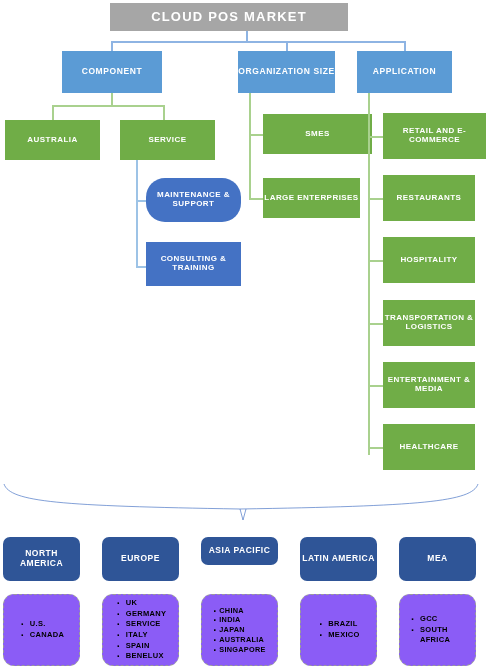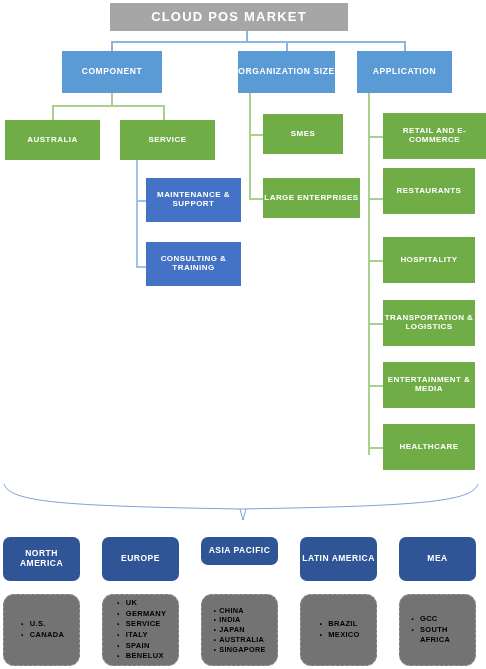--- a/index.html
+++ b/index.html
@@ -19,21 +19,21 @@
   .title-box{background:#a6a6a6;color:#ffffff;font-size:13px;letter-spacing:1.2px;}
   .lvl2{background:#5b9bd5;font-size:8.5px;letter-spacing:.6px;}
   .green{background:#70ad47;font-size:8px;letter-spacing:.45px;}
   .dblue{background:#4472c4;font-size:8px;letter-spacing:.45px;}
 
   .region{
     background:#2f5597;border-radius:7px;font-size:8.5px;letter-spacing:.5px;
   }
   .countries{
     position:absolute;box-sizing:border-box;
-    border:1.3px dashed #9a9a9a;border-radius:11px;background:#737373;
+    border:1.3px dashed #9a9a9a;border-radius:11px;background:#8b5cf6;
     display:flex;align-items:center;justify-content:center;
   }
   .countries ul{
     list-style:none;margin:0;padding:0;color:#000000;
     font-size:7.5px;font-weight:bold;letter-spacing:.3px;line-height:1.42;
     text-align:left;
   }
   .countries ul li{position:relative;padding-left:11px;white-space:nowrap;}
   .countries ul li:before{
     content:"\00B7";position:absolute;left:2px;top:-1px;font-size:11px;line-height:1.2;
@@ -71,40 +71,40 @@
   <div class="ln ln-g" style="left:52px;top:105px;width:1.5px;height:15px;"></div>
   <div class="ln ln-g" style="left:163px;top:105px;width:1.5px;height:15px;"></div>
 
   <div class="box green" style="left:5px;top:120px;width:95px;height:40px;">AUSTRALIA</div>
   <div class="box green" style="left:120px;top:120px;width:95px;height:40px;">SERVICE</div>
 
   <div class="ln ln-db" style="left:136px;top:160px;width:1.5px;height:107px;"></div>
   <div class="ln ln-db" style="left:136px;top:200px;width:10px;height:1.5px;"></div>
   <div class="ln ln-db" style="left:136px;top:266px;width:10px;height:1.5px;"></div>
 
-  <div class="box dblue" style="left:146px;top:178px;width:95px;height:44px;">MAINTENANCE &amp; SUPPORT</div>
+  <div class="box dblue" style="left:146px;top:178px;width:95px;height:44px;border-radius:19px;">MAINTENANCE &amp; SUPPORT</div>
   <div class="box dblue" style="left:146px;top:242px;width:95px;height:44px;">CONSULTING &amp; TRAINING</div>
 
   <div class="ln ln-g" style="left:249px;top:93px;width:1.5px;height:107px;"></div>
   <div class="ln ln-g" style="left:249px;top:134px;width:14px;height:1.5px;"></div>
   <div class="ln ln-g" style="left:249px;top:198px;width:14px;height:1.5px;"></div>
 
-  <div class="box green" style="left:263px;top:114px;width:80px;height:40px;text-align:center;">SMES</div>
+  <div class="box green" style="left:263px;top:114px;width:109px;height:40px;text-align:center;">SMES</div>
   <div class="box green" style="left:263px;top:178px;width:97px;height:40px;">LARGE ENTERPRISES</div>
 
   <div class="ln ln-g" style="left:368px;top:93px;width:1.5px;height:362px;"></div>
   <div class="ln ln-g" style="left:368px;top:136px;width:15px;height:1.5px;"></div>
   <div class="ln ln-g" style="left:368px;top:198px;width:15px;height:1.5px;"></div>
   <div class="ln ln-g" style="left:368px;top:260px;width:15px;height:1.5px;"></div>
   <div class="ln ln-g" style="left:368px;top:323px;width:15px;height:1.5px;"></div>
   <div class="ln ln-g" style="left:368px;top:385px;width:15px;height:1.5px;"></div>
   <div class="ln ln-g" style="left:368px;top:447px;width:15px;height:1.5px;"></div>
 
   <div class="box green" style="left:383px;top:113px;width:103px;height:46px;">RETAIL AND E-COMMERCE</div>
-  <div class="box green" style="left:383px;top:168px;width:92px;height:46px;">RESTAURANTS</div>
+  <div class="box green" style="left:383px;top:175px;width:92px;height:46px;">RESTAURANTS</div>
   <div class="box green" style="left:383px;top:237px;width:92px;height:46px;">HOSPITALITY</div>
   <div class="box green" style="left:383px;top:300px;width:92px;height:46px;">TRANSPORTATION &amp; LOGISTICS</div>
   <div class="box green" style="left:383px;top:362px;width:92px;height:46px;">ENTERTAINMENT &amp; MEDIA</div>
   <div class="box green" style="left:383px;top:424px;width:92px;height:46px;">HEALTHCARE</div>
 
   <svg class="brace" viewBox="0 0 486 46" preserveAspectRatio="none">
     <path d="M4 4 C 10 22, 60 26, 240 29 C 420 26, 472 22, 478 4" fill="none" stroke="#4472c4" stroke-width="0.9" opacity="0.75"></path>
     <path d="M240 29 L 243 40 L 246 29" fill="none" stroke="#4472c4" stroke-width="0.9" opacity="0.75"></path>
   </svg>
 

